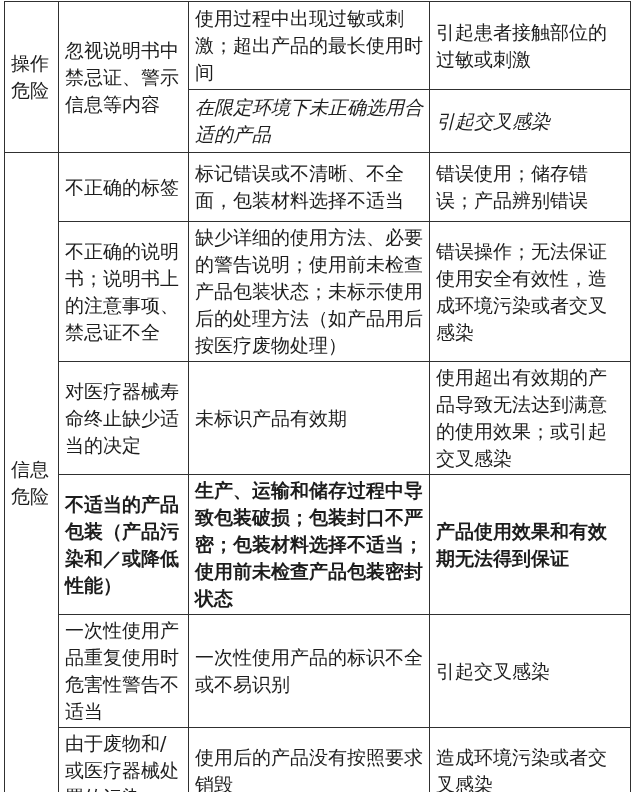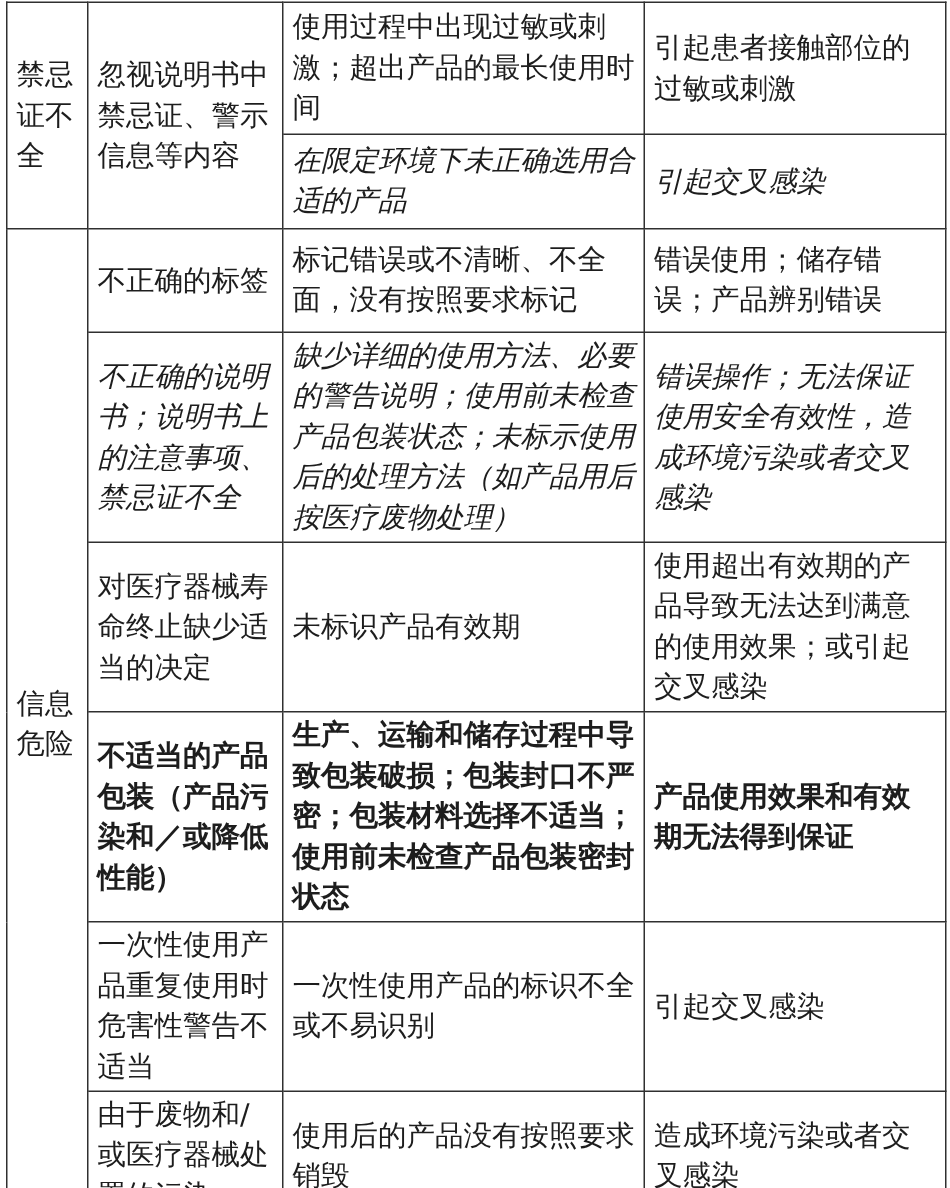--- a/index.html
+++ b/index.html
@@ -39,52 +39,52 @@
   }
   
   col.c1 { width: 54px; }
   col.c2 { width: 130px; }
   col.c3 { width: 241px; }
   col.c4 { width: 201px; }
   
   tr.r0 { height: 88px; }
   tr.r1 { height: 63px; font-style: italic; }
   tr.r2 { height: 69px; }
-  tr.r3 { height: 135px; font-style: italic; }
+  tr.r3 { height: 135px; }
   tr.r4 { height: 107px; margin-top: 29px; }
   tr.r5 { height: 138px; font-weight: bold; }
   tr.r6 { height: 103px; }
   tr.r7 { height: 76px; }
 </style>
 </head>
 <body>
 
 <div class="page">
   <table class="risk-table">
     <colgroup>
       <col class="c1">
       <col class="c2">
       <col class="c3">
       <col class="c4">
     </colgroup>
     <tbody>
       <tr class="r0">
-        <td class="cat-cell" rowspan="2">禁忌证不全</td>
+        <td class="cat-cell" rowspan="2">操作危险</td>
         <td rowspan="2">忽视说明书中禁忌证、警示信息等内容</td>
         <td>使用过程中出现过敏或刺激；超出产品的最长使用时间</td>
         <td>引起患者接触部位的过敏或刺激</td>
       </tr>
       <tr class="r1">
         <td>在限定环境下未正确选用合适的产品</td>
         <td>引起交叉感染</td>
       </tr>
       <tr class="r2">
         <td class="cat-cell" rowspan="6">信息危险</td>
         <td>不正确的标签</td>
-        <td>标记错误或不清晰、不全面，没有按照要求标记</td>
+        <td>标记错误或不清晰、不全面，包装材料选择不适当</td>
         <td>错误使用；储存错误；产品辨别错误</td>
       </tr>
       <tr class="r3">
         <td>不正确的说明书；说明书上的注意事项、禁忌证不全</td>
         <td>缺少详细的使用方法、必要的警告说明；使用前未检查产品包装状态；未标示使用后的处理方法（如产品用后按医疗废物处理）</td>
         <td>错误操作；无法保证使用安全有效性，造成环境污染或者交叉感染</td>
       </tr>
       <tr class="r4">
         <td>对医疗器械寿命终止缺少适当的决定</td>
         <td>未标识产品有效期</td>

